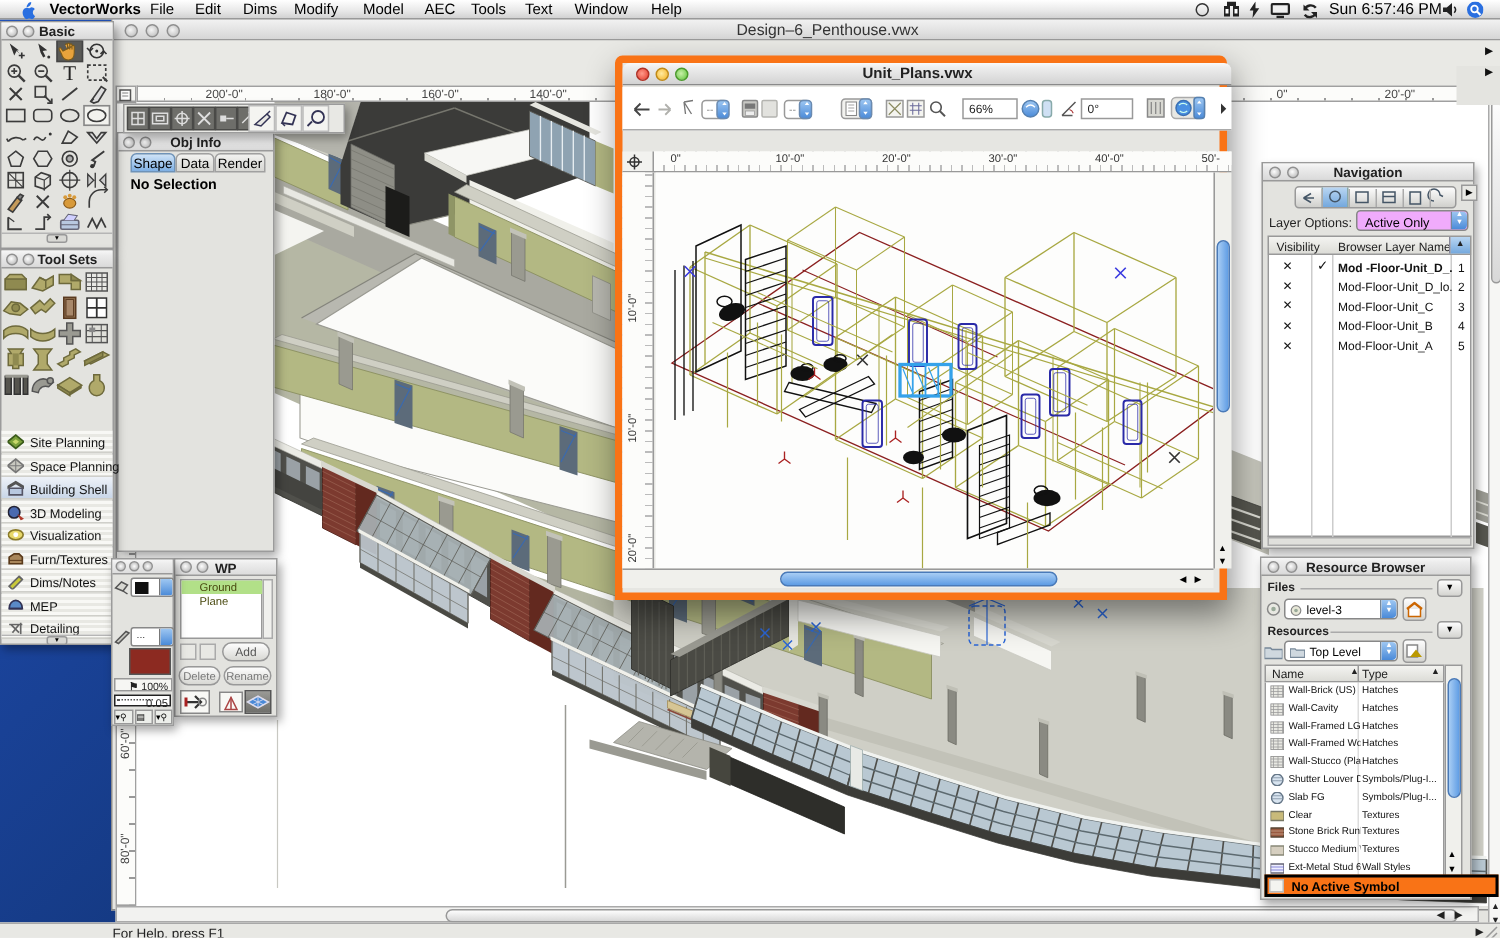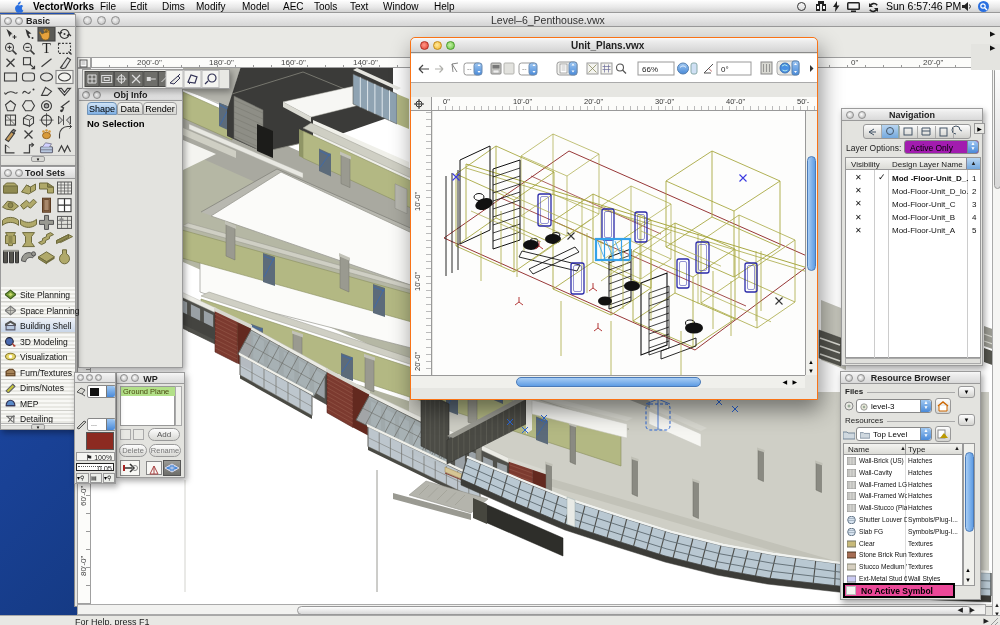--- a/index.html
+++ b/index.html
@@ -37,21 +37,21 @@
 .pcirc{position:absolute;top:2px;width:8px;height:8px;border-radius:50%;background:radial-gradient(circle at 2.5px 2.5px,#fdfdfd,#b0b0b0);border:1px solid #909090;}
 .snapbar{z-index:40;}
 </style></head><body>
 <div id="stage">
 <div id="desktop" class="abs"></div>
 <div id="mainwin" class="abs">
   <div id="mwtitle" class="abs">
         <span class="circ" style="left:8px"></span>
         <span class="circ" style="left:22px"></span>
         <span class="circ" style="left:36px"></span>
-        <span class="t" style="left:416px">Level–6_Penthouse.vwx</span>
+        <span class="t" style="left:416px">Design–6_Penthouse.vwx</span>
       </div>
   <div id="mwtools" class="abs"></div>
   <div id="hruler" class="abs" style="background:linear-gradient(#fcfcfa,#fcfcfa 7px,transparent 7px),repeating-linear-gradient(90deg,transparent 0,transparent 17px,#999 17px,#999 18px);background-color:#fcfcfa">
     <span class="lbl" style="left:45px">200'-0"</span>
         <span class="lbl" style="left:117px">180'-0"</span>
         <span class="lbl" style="left:189px">160'-0"</span>
         <span class="lbl" style="left:261px">140'-0"</span>
         <span class="lbl" style="left:759px">0"</span>
         <span class="lbl" style="left:831px">20'-0"</span>
   </div>
@@ -778,21 +778,21 @@
         <span style="position:absolute;right:1px;top:0">0.05</span>
       </div>
  <div style="position:absolute;left:1px;top:100px;width:13px;height:10px;background:#eceeea;border:1px solid #999;font-size:6px">▾⚲</div>
  <div style="position:absolute;left:15px;top:100px;width:12px;height:10px;background:#eceeea;border:1px solid #999;font-size:6px">▤</div>
  <div style="position:absolute;left:28px;top:100px;width:12px;height:10px;background:#eceeea;border:1px solid #999;font-size:6px">▾⚲</div>
 </div>
 
 <div class="pal" style="left:116px;top:372px;width:69px;height:106px;z-index:24">
  <div class="ptitle" style="height:11px"><span class="pcirc" style="left:3px;top:1px"></span><span class="pcirc" style="left:14px;top:1px"></span>WP</div>
  <div style="position:absolute;left:3px;top:13px;width:55px;height:40px;background:#fff;border:1px solid #999">
-   <div style="position:absolute;left:0;top:0;width:55px;height:9px;background:#b2e088;font-size:7.5px;color:#4a4a10;padding-left:2px">Ground Plane</div>
+   <div style="position:absolute;left:0;top:0;width:55px;height:9px;background:#b2e088;font-size:7.5px;color:#4a4a10;padding-left:12px">Ground Plane</div>
  </div>
  <div style="position:absolute;left:58px;top:13px;width:7px;height:40px;background:#f0f0ed;border:1px solid #aaa"></div>
  <div style="position:absolute;left:3px;top:56px;width:11px;height:11px;background:#e8e8e4;border:1px solid #aaa"></div>
  <div style="position:absolute;left:16px;top:56px;width:11px;height:11px;background:#e8e8e4;border:1px solid #aaa"></div>
  <div style="position:absolute;left:31px;top:55px;width:32px;height:13px;background:linear-gradient(#fdfdfd,#d8d8d4);border:1px solid #999;border-radius:7px;font-size:8px;color:#555;text-align:center;line-height:12px">Add</div>
  <div style="position:absolute;left:2px;top:71px;width:28px;height:13px;background:linear-gradient(#fdfdfd,#d8d8d4);border:1px solid #999;border-radius:7px;font-size:7.5px;color:#777;text-align:center;line-height:12px">Delete</div>
  <div style="position:absolute;left:32px;top:71px;width:32px;height:13px;background:linear-gradient(#fdfdfd,#d8d8d4);border:1px solid #999;border-radius:7px;font-size:7.5px;color:#777;text-align:center;line-height:12px">Rename</div>
  <div style="position:absolute;left:3px;top:87px;width:20px;height:16px;background:#f8f8f5;border:1px solid #888"><svg width="18" height="14" viewBox="0 0 18 14">
           <path d="M3 7h10M9 3l4 4-4 4" stroke="#333" fill="none" stroke-width="1.5"></path>
           <path d="M3 4v6" stroke="#a22" stroke-width="2"></path>
@@ -848,21 +848,21 @@
           <path d="M-5 3l2 2" stroke="#335"></path>
         </g>
         <rect x="119.0" y="0.5" width="17" height="17" fill="#f4f4f1" stroke="#bbb"></rect>
         <g transform="translate(128.0,9)">
           <circle cx="1" cy="-1" r="4" fill="none" stroke="#335" stroke-width="1.2"></circle>
           <path d="M-6 5l3-3" stroke="#335" stroke-width="1.2"></path>
         </g>
       </svg>
 </div>
 
-<div class="abs" style="left:410px;top:37px;width:408px;height:363px;background:#e6e6e2;border:1px solid #f97316;border-radius:5px 5px 0 0;box-shadow:3px 10px 22px rgba(0,0,0,0.45);z-index:45">
+<div class="abs" style="left:410px;top:37px;width:408px;height:363px;background:#e6e6e2;border:5px solid #f97316;border-radius:5px 5px 0 0;box-shadow:3px 10px 22px rgba(0,0,0,0.45);z-index:45">
  <div style="position:absolute;left:0;top:0;width:406px;height:15px;background:repeating-linear-gradient(#f9f9f9 0,#ededed 3px,#d8d8d8 12px,#cfcfcf 15px);border-bottom:1px solid #8a8a8a;border-radius:5px 5px 0 0">
   <span style="position:absolute;left:9px;top:3px;width:9px;height:9px;border-radius:50%;background:radial-gradient(circle at 3px 3px,#ff9a8a,#e33a2a);border:1px solid #b03024"></span>
   <span style="position:absolute;left:22px;top:3px;width:9px;height:9px;border-radius:50%;background:radial-gradient(circle at 3px 3px,#ffe9a0,#f5b320);border:1px solid #c08a18"></span>
   <span style="position:absolute;left:35px;top:3px;width:9px;height:9px;border-radius:50%;background:radial-gradient(circle at 3px 3px,#c8f0a8,#5fc43a);border:1px solid #4a9a2a"></span>
   <span style="position:absolute;left:160px;top:1.5px;font-size:10px;font-weight:bold;color:#222">Unit_Plans.vwx</span>
  </div>
  <div style="position:absolute;left:0;top:16px;width:406px;height:29px;background:#ffffff;border-bottom:1px solid #aaa">
   <svg width="406" height="29">
    <g stroke="#444" fill="none" stroke-width="1.2">
             <path d="M8 15h10M8 15l4-4M8 15l4 4"></path>
@@ -1173,27 +1173,27 @@
             <rect x="40" y="3" width="8" height="7"></rect>
             <path d="M58 3h8v7h-8zM58 6h8"></path>
             <rect x="76" y="3" width="7" height="8"></rect>
             <path d="M92 9a4 4 0 1 1 4-4l2 1"></path>
           </g>
           <path d="M17.5 1v12M35.5 1v12M53.5 1v12M71.5 1v12M89.5 1v12" stroke="#aaa"></path>
         </svg>
  </div>
  <div style="position:absolute;left:132px;top:14px;width:11px;height:11px;background:#e8e8e4;border:1px solid #999;font-size:6px;text-align:center;line-height:10px">▶</div>
  <div style="position:absolute;left:4px;top:34px;font-size:8.5px;color:#222">Layer Options:</div>
- <div style="position:absolute;left:62px;top:31px;width:75px;height:14px;background:#a21caf;border:1px solid #888;border-radius:3px;font-size:8.5px">
+ <div style="position:absolute;left:62px;top:31px;width:75px;height:14px;background:#f0abfc;border:1px solid #888;border-radius:3px;font-size:8.5px">
         <span style="position:absolute;left:5px;top:2px">Active Only</span>
         <span style="position:absolute;right:0;top:0;width:11px;height:12px;background:linear-gradient(#9ec7f2,#4a8ad8);border-left:1px solid #789;border-radius:0 3px 3px 0;color:#fff;font-size:5px;text-align:center;line-height:5px">▲<br>▼</span>
       </div>
  <div style="position:absolute;left:3px;top:48px;width:136px;height:13px;background:linear-gradient(#f4f4f1,#dcdcd7);border:1px solid #999;font-size:8px;color:#222">
         <span style="position:absolute;left:5px;top:2px">Visibility</span>
-        <span style="position:absolute;left:46px;top:2px">Design Layer Name</span>
+        <span style="position:absolute;left:46px;top:2px">Browser Layer Name</span>
         <span style="position:absolute;right:0;top:0;width:14px;height:11px;background:linear-gradient(#b9d6f2,#74a8dd);border-left:1px solid #889;text-align:center;font-size:6px;line-height:11px">▲</span>
       </div>
  <div style="position:absolute;left:3px;top:61px;width:136px;height:188px;background:#fff;border:1px solid #999;border-top:none">
    <span style="position:absolute;left:28px;top:0;width:1px;height:188px;background:#ccc"></span>
    <span style="position:absolute;left:42px;top:0;width:1px;height:188px;background:#ccc"></span>
    <span style="position:absolute;left:121px;top:0;width:1px;height:188px;background:#ccc"></span>
    <div style="position:absolute;left:0;top:2.0px;width:140px;height:13px;font-size:8px;color:#111">
           <span style="position:absolute;left:9px;top:1px">✕</span>
           <span style="position:absolute;left:32px;top:0;font-size:9px">✓</span>
           <span style="position:absolute;left:46px;top:1.5px;font-weight:bold;width:76px;overflow:hidden;display:inline-block;white-space:nowrap">Mod -Floor-Unit_D_...</span>
@@ -1239,21 +1239,21 @@
         </svg>
         <span style="position:absolute;left:14px;top:2px">level-3</span>
         <span style="position:absolute;right:0;top:0;width:11px;height:12px;background:linear-gradient(#9ec7f2,#4a8ad8);border-left:1px solid #789;border-radius:0 3px 3px 0;color:#fff;font-size:5px;text-align:center;line-height:5px">▲<br>▼</span>
       </div>
  <div style="position:absolute;left:94px;top:26px;width:16px;height:16px;background:linear-gradient(#fdfdfd,#d4d4d0);border:1px solid #999;border-radius:3px">
         <svg width="12" height="11" viewBox="0 0 12 11" style="position:absolute;left:1px;top:2px">
           <path d="M1 5L6 1l5 4" fill="none" stroke="#c60" stroke-width="1.5"></path>
           <path d="M2 5v5h8V5" fill="#fff" stroke="#c60"></path>
         </svg>
       </div>
- <div style="position:absolute;left:4px;top:44px;font-size:8px;font-weight:normal;color:#222">Resources</div>
+ <div style="position:absolute;left:4px;top:44px;font-size:8px;font-weight:bold;color:#222">Resources</div>
  <span style="position:absolute;left:46px;top:49px;width:68px;height:1px;background:#aaa"></span>
  <div style="position:absolute;left:117px;top:42px;width:17px;height:12px;background:linear-gradient(#fdfdfd,#d4d4d0);border:1px solid #999;border-radius:3px;font-size:6px;text-align:center;line-height:11px">▼</div>
  <svg width="12" height="10" viewBox="0 0 12 10" style="position:absolute;left:2px;top:58px">
         <path d="M0 2h4l1 1h7v6H0z" fill="#cfd8df" stroke="#789"></path>
       </svg>
  <div style="position:absolute;left:15px;top:55px;width:76px;height:14px;background:#fff;border:1px solid #888;border-radius:3px;font-size:8px">
         <svg width="10" height="8" viewBox="0 0 12 10" style="position:absolute;left:3px;top:3px">
           <path d="M0 2h4l1 1h7v6H0z" fill="#cfd8df" stroke="#789"></path>
         </svg>
         <span style="position:absolute;left:16px;top:2px">Top Level</span>
@@ -1359,18 +1359,18 @@
           </svg>
           <span style="position:absolute;left:15px;top:1px;white-space:nowrap;width:48px;overflow:hidden;display:inline-block;height:8px">Ext-Metal Stud 6"-...</span>
           <span style="position:absolute;left:64px;top:1px;white-space:nowrap">Wall Styles</span>
         </div>
  </div>
  <div style="position:absolute;left:122px;top:71px;width:12px;height:143px;background:#f0f0ec;border:1px solid #999">
    <span class="thumb" style="left:0.5px;top:8px;width:9px;height:80px;background:linear-gradient(90deg,#a8cdf4,#5e9ce4);border:1px solid #4a7ab8;border-radius:5px"></span>
    <span style="position:absolute;left:1px;bottom:12px;font-size:6px">▲</span>
         <span style="position:absolute;left:1px;bottom:2px;font-size:6px">▼</span>
  </div>
- <div style="position:absolute;left:2px;top:211px;width:112px;height:15px;background:#ec4899;border:2px solid #000">
+ <div style="position:absolute;left:2px;top:211px;width:156px;height:15px;background:#f97316;border:2px solid #000">
         <span style="position:absolute;left:1px;top:1px;width:10px;height:9px;background:#f4f4f0;border:1px solid #bbb"></span>
         <span style="position:absolute;left:16px;top:1px;font-size:8.5px;font-weight:bold">No Active Symbol</span>
       </div>
 </div>
 </div>
 
 </body></html>

